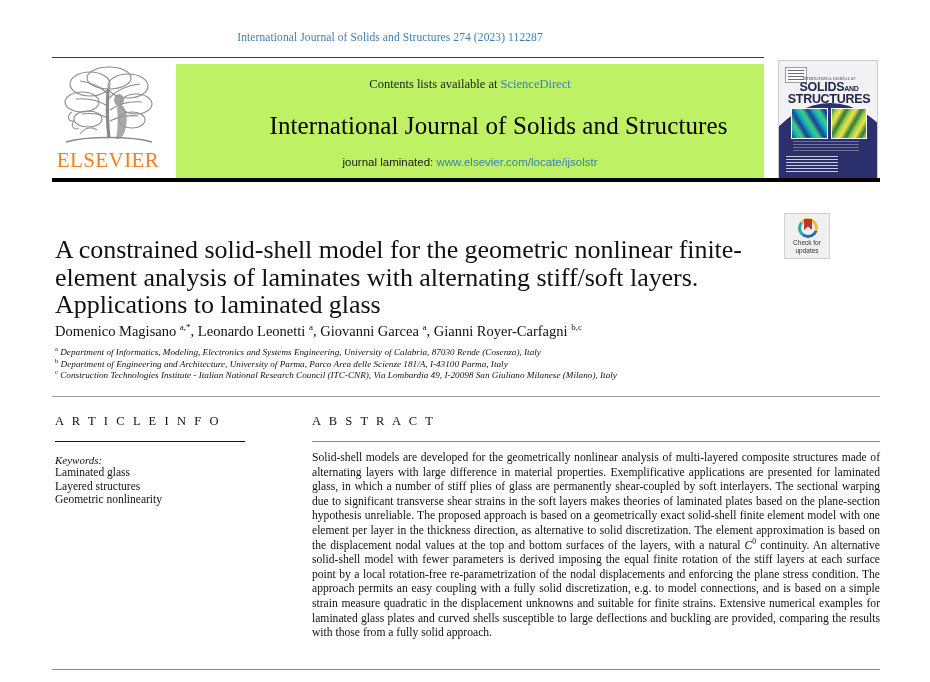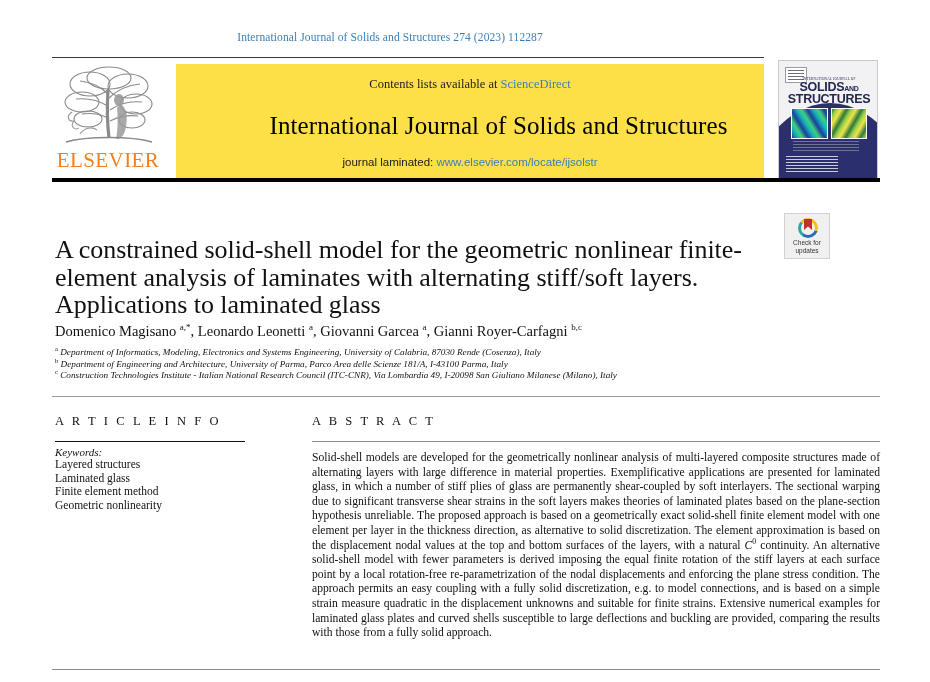--- a/index.html
+++ b/index.html
@@ -81,21 +81,21 @@
     line-height: 1;
   }
 
   
   .banner {
     position: absolute;
     top: 7px;
     left: 124px;
     width: 588px;
     height: 114px;
-    background: #fde047;
+    background: #bef264;
   }
   .banner-contents {
     position: absolute;
     top: 13px;
     left: 0;
     width: 588px;
     text-align: center;
     font-size: 12.5px;
     color: #1a1a1a;
   }
@@ -365,21 +365,21 @@
     height: 1px;
     background: #111111;
   }
   .divider-abstract {
     margin-top: 12px;
     width: 568px;
     height: 1px;
     background: #8c8c8c;
   }
   .keywords-label {
-    margin-top: 4px;
+    margin-top: 12px;
     font-size: 11px;
     font-style: italic;
     color: #111111;
   }
   .keyword {
     font-size: 11.5px;
     line-height: 13.6px;
     color: #111111;
   }
   .abstract-body {
@@ -483,23 +483,22 @@
     <div><sup>c</sup> Construction Technologies Institute - Italian National Research Council (ITC-CNR), Via Lombardia 49, I-20098 San Giuliano Milanese (Milano), Italy</div>
   </div>
 
 <div class="rule-above-columns"></div>
 
 <div class="col-info">
   <div class="section-head">A R T I C L E   I N F O</div>
   <div class="divider-info"></div>
   <div class="keywords-label">Keywords:</div>
   <div>
+      <div class="keyword">Laminated glass</div>
       <div class="keyword">Layered structures</div>
-      <div class="keyword">Laminated glass</div>
-      <div class="keyword">Finite element method</div>
       <div class="keyword">Geometric nonlinearity</div>
     </div>
 </div>
 
 <div class="col-abstract">
   <div class="section-head">A B S T R A C T</div>
   <div class="divider-abstract"></div>
   <div class="abstract-body"><span>Solid-shell models are developed for the geometrically nonlinear analysis of multi-layered composite structures made of alternating layers with large difference in material properties. Exemplificative applications are presented for laminated glass, in which a number of stiff plies of glass are permanently shear-coupled by soft interlayers. The sectional warping due to significant transverse shear strains in the soft layers makes theories of laminated plates based on the plane-section hypothesis unreliable. The proposed approach is based on a geometrically exact solid-shell finite element model with one element per layer in the thickness direction, as alternative to solid discretization. The element approximation is based on the displacement nodal values at the top and bottom surfaces of the layers, with a natural </span><i>C</i><sup>0</sup><span> continuity. An alternative solid-shell model with fewer parameters is derived imposing the equal finite rotation of the stiff layers at each surface point by a local rotation-free re-parametrization of the nodal displacements and enforcing the plane stress condition. The approach permits an easy coupling with a fully solid discretization, e.g. to model connections, and is based on a simple strain measure quadratic in the displacement unknowns and suitable for finite strains. Extensive numerical examples for laminated glass plates and curved shells susceptible to large deflections and buckling are provided, comparing the results with those from a fully solid approach.</span></div>
 </div>
 

